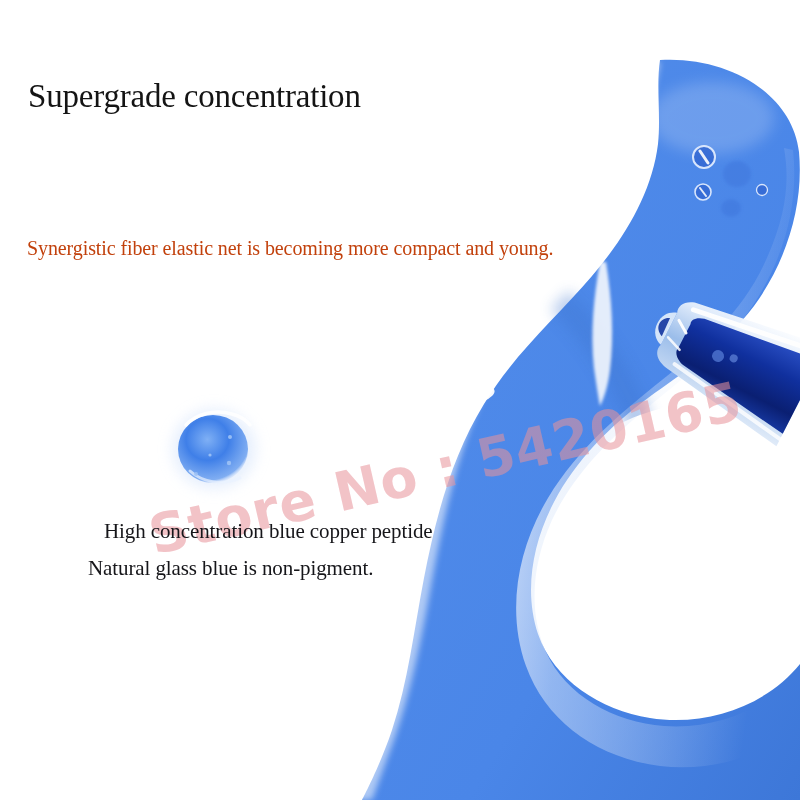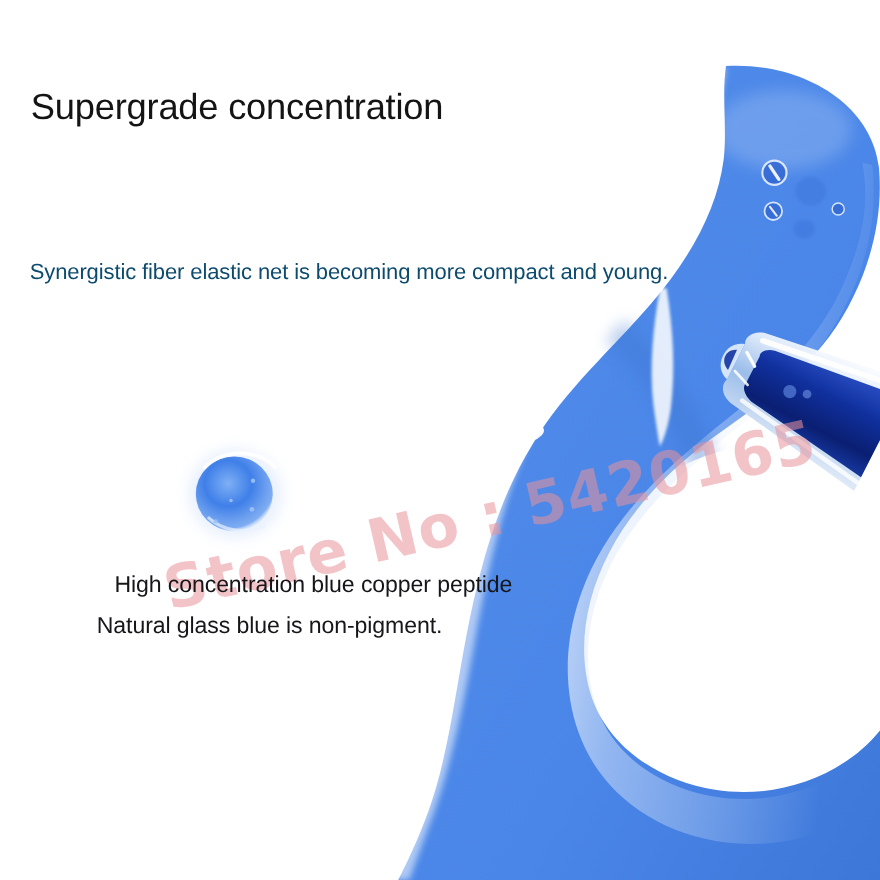--- a/index.html
+++ b/index.html
@@ -41,41 +41,42 @@
     pointer-events:none;
     font-family:"DejaVu Sans", sans-serif;
   }
 
   
   #text-layer {
     position:absolute;
     left:0; top:0;
     width:800px; height:800px;
     z-index:4;
+    font-family:Liberation Serif, serif;
   }
 
   .headline {
     position:absolute;
     left:28px;
     font-size:33px;
     font-weight:400;
     color:#141414;
     letter-spacing:-0.2px;
     white-space:nowrap;
     line-height:1;
   }
   #headline-1 { top:80px; }
   #headline-2 { top:155px; }
 
   #subheadline {
     position:absolute;
     left:27px; top:238px;
     font-size:20px;
     font-weight:400;
-    color:#0c4a6e;
+    color:#c2410c;
     letter-spacing:-0.1px;
     white-space:nowrap;
     line-height:1;
   }
 
   .body-line {
     position:absolute;
     font-size:21px;
     font-weight:400;
     color:#16161a;

